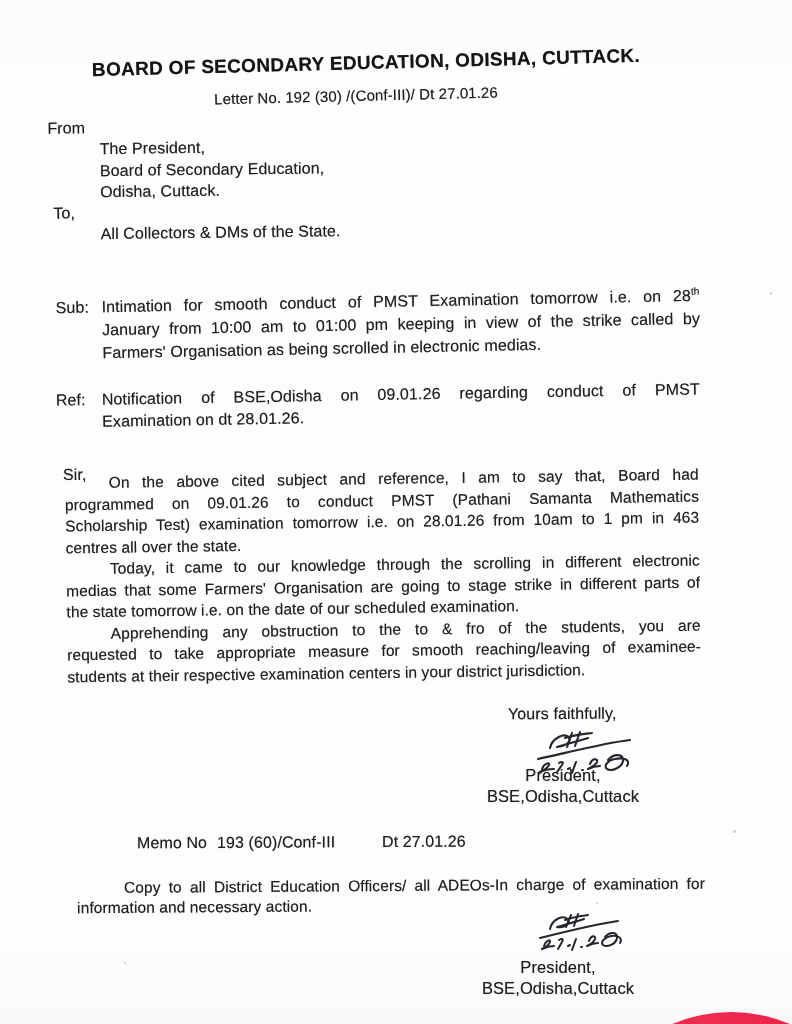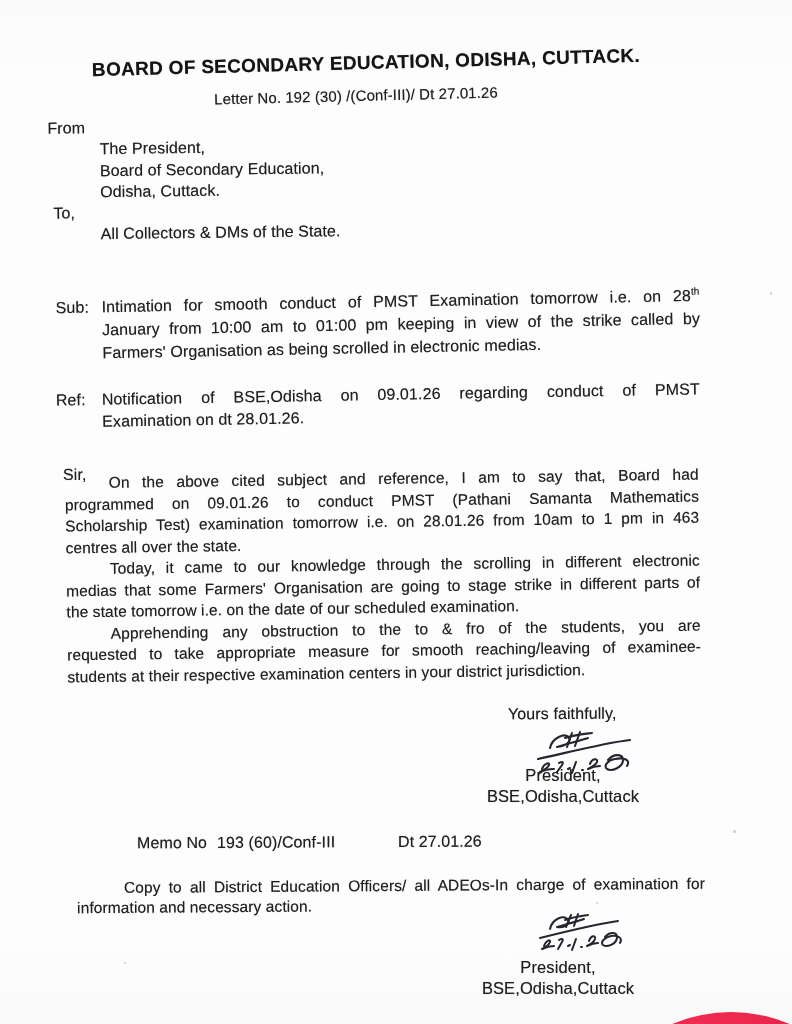--- a/index.html
+++ b/index.html
@@ -52,21 +52,21 @@
   .closing{top:703px;left:508px;transform:rotate(-0.3deg);}
   .sig{position:absolute;}
   .sig1{top:729px;left:524px;}
   .sig2{top:912px;left:528px;}
   .sig-block-1{top:765px;left:470px;width:186px;text-align:center;line-height:20.5px;font-size:16.5px;white-space:normal;}
   .sig-block-2{top:957px;left:452px;width:212px;text-align:center;line-height:20.5px;font-size:16.5px;white-space:normal;}
   .memo-row{top:831px;left:0;width:792px;height:22px;transform:rotate(-0.3deg);}
   .memo-row span{position:absolute;top:0;}
   .memo-label{left:137px;}
   .memo-number{left:217px;}
-  .memo-date{left:398px;text-align:center;}
+  .memo-date{left:382px;text-align:center;}
   .copy-block{top:876px;left:77px;width:628px;white-space:normal;line-height:20px;font-size:15.5px;transform:rotate(-0.4deg);}
   .copy-block .ind{padding-left:47px;}
   .red-dot{
     position:absolute;left:581px;top:1012px;width:300px;height:300px;border-radius:50%;
     background:radial-gradient(circle at 42% 20%, #f1365c 0%, #e6153b 55%, #dc0e33 100%);
   }
   .speck{position:absolute;background:#b9b9b9;border-radius:50%;opacity:0.7;}
   sup{font-size:10px;vertical-align:super;line-height:0;}
 </style>
 </head>

